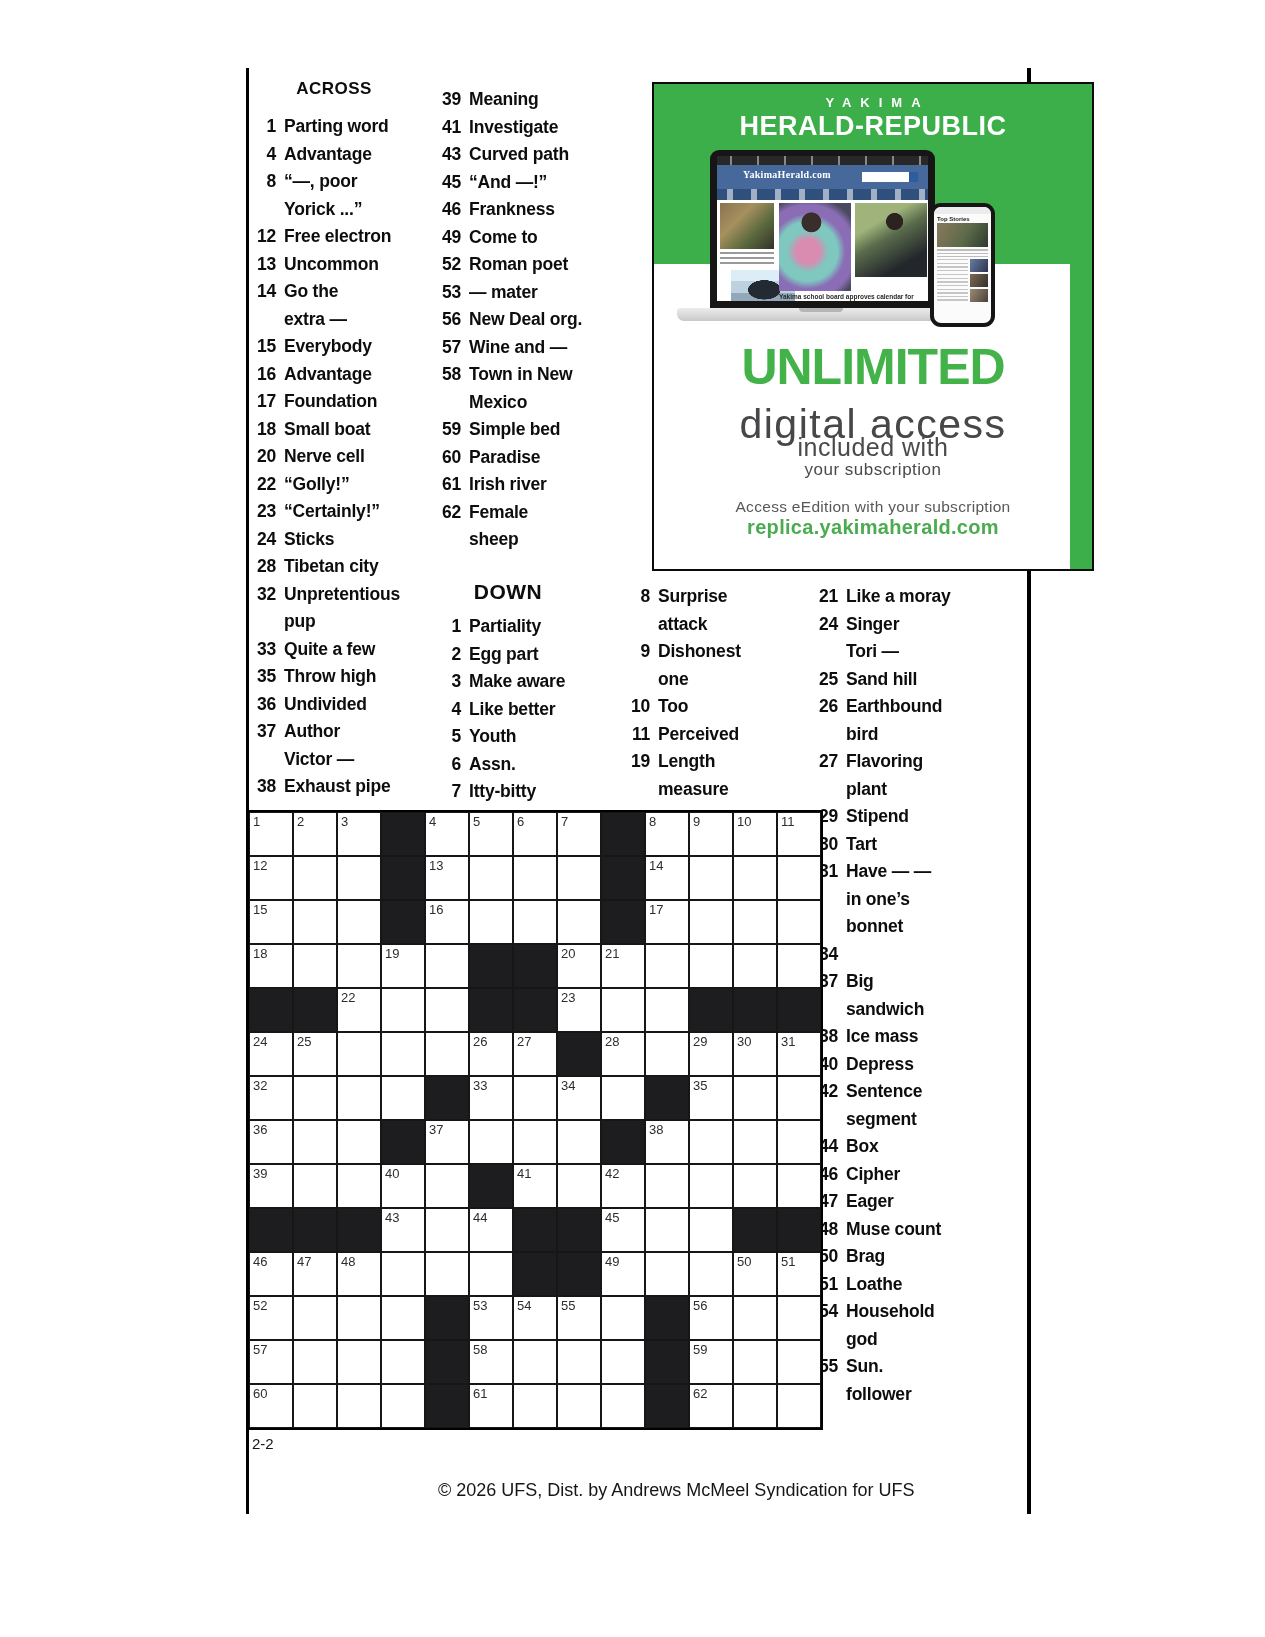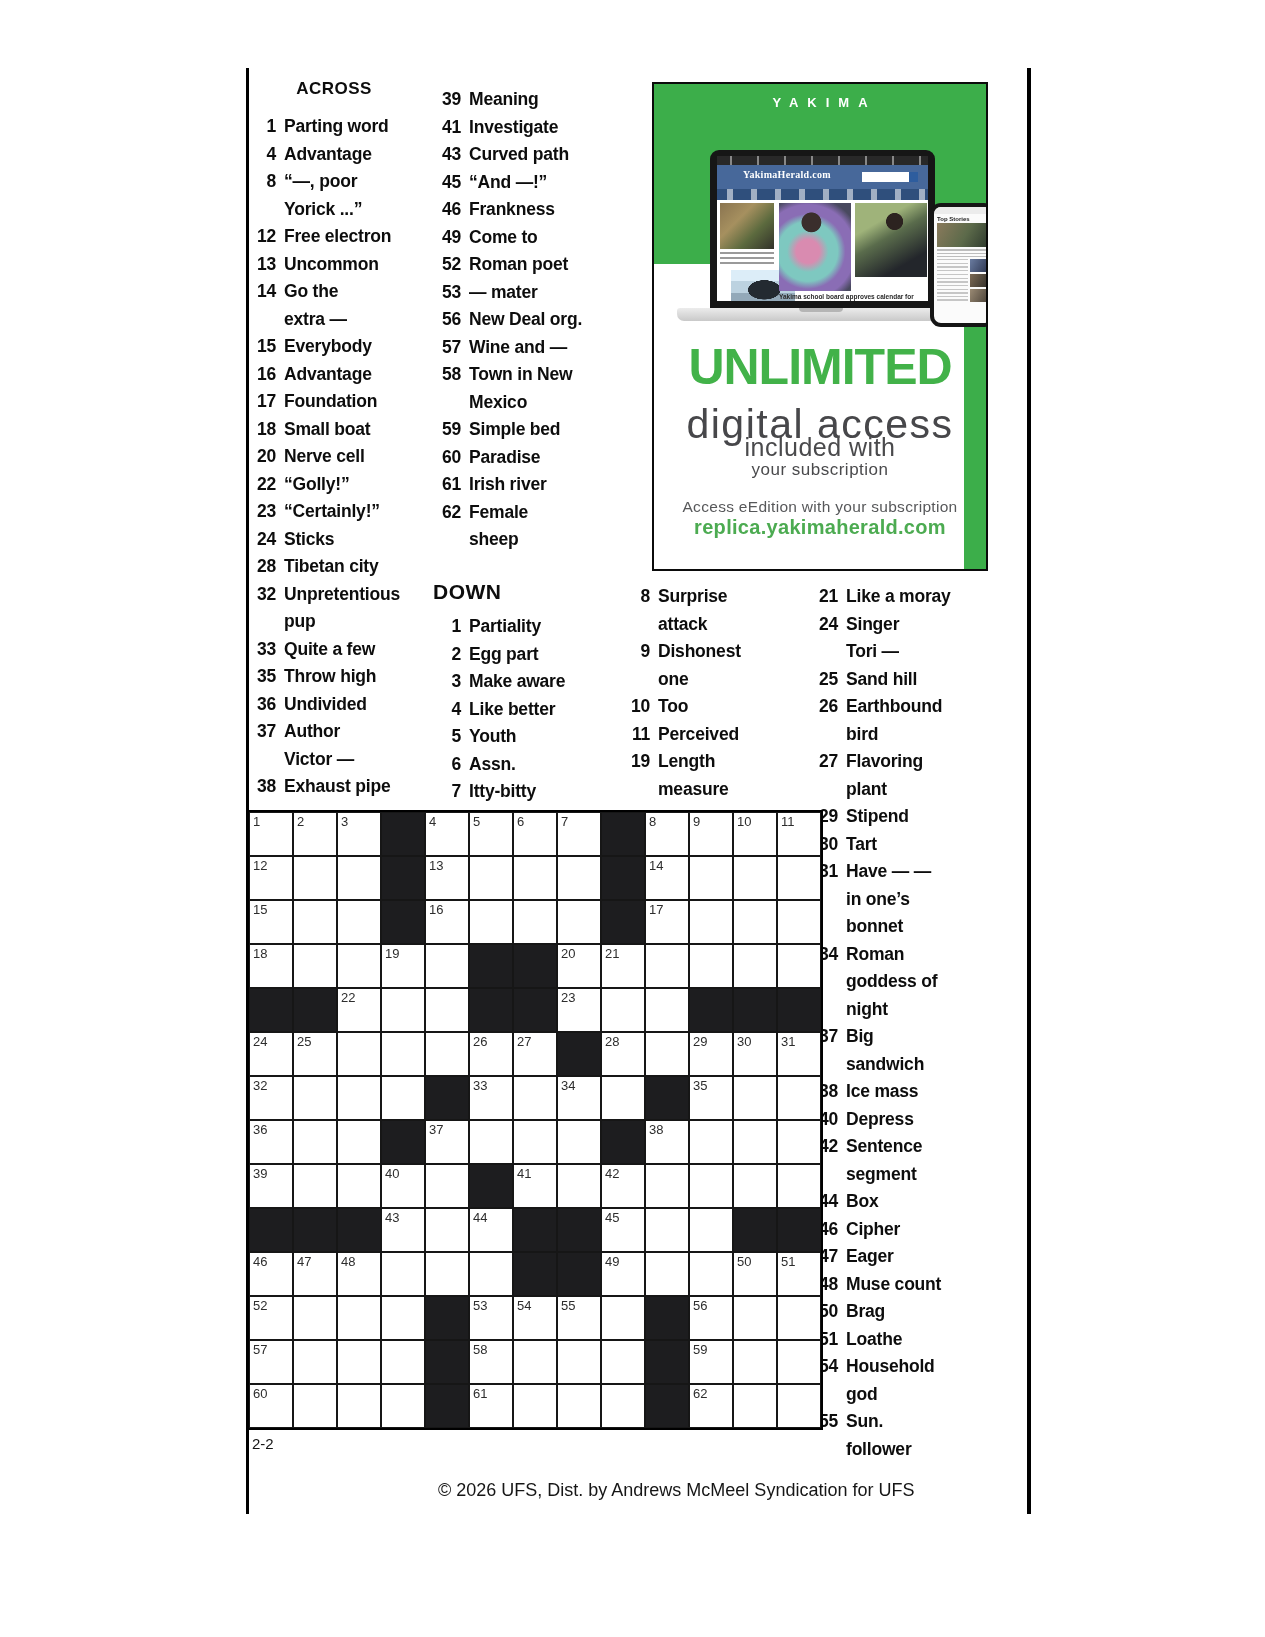--- a/index.html
+++ b/index.html
@@ -15,27 +15,27 @@
   
   .col-header {
     position:absolute; font-weight:bold; font-size:17px; letter-spacing:.5px;
     text-align:center; color:#0d0d0d;
   }
   .clue-col { position:absolute; font-weight:bold; font-size:17.5px; line-height:27.5px; letter-spacing:-.2px; color:#0d0d0d; }
   .clue { display:grid; grid-template-columns:28px 1fr; column-gap:8px; }
   .clue .num { text-align:right; }
   .clue .txt { white-space:pre-line; }
   .down-header-inline {
-    font-weight:bold; font-size:21px; letter-spacing:.5px; text-align:left;
+    font-weight:bold; font-size:21px; letter-spacing:.5px; text-align:center;
     margin-top:24px; margin-bottom:8px; width:150px;
   }
 
   
   .ad {
-    position:absolute; left:652px; top:82px; width:336px; height:489px;
+    position:absolute; left:652px; top:82px; width:442px; height:489px;
     border:2px solid #0b0b0b; background:#fff; box-sizing:border-box; overflow:hidden;
   }
   .ad-green-band { position:absolute; left:0; top:0; right:0; height:180px; background:#3cae4a; }
   .ad-green-strip { position:absolute; right:0; top:0; bottom:0; width:22px; background:#3cae4a; }
   .ad-brand-top { position:absolute; left:0; top:11px; width:100%; text-align:center;
     color:#fff; font-weight:bold; font-size:13px; letter-spacing:9px; text-indent:9px; }
   .ad-brand-name { position:absolute; left:0; top:27px; width:100%; text-align:center;
     color:#fff; font-weight:bold; font-size:27px; letter-spacing:.5px; }
 
   
@@ -370,23 +370,20 @@
       <span class="txt">Tart</span>
     </div>
     <div class="clue">
       <span class="num">31</span>
       <span class="txt">Have — —
 in one’s
 bonnet</span>
     </div>
     <div class="clue">
       <span class="num">34</span>
-      <span class="txt">Roman
-goddess of
-night</span>
     </div>
     <div class="clue">
       <span class="num">37</span>
       <span class="txt">Big
 sandwich</span>
     </div>
     <div class="clue">
       <span class="num">38</span>
       <span class="txt">Ice mass</span>
     </div>
@@ -432,20 +429,21 @@
       <span class="num">55</span>
       <span class="txt">Sun.
 follower</span>
     </div>
   </div>
 
 <div class="ad">
   <div class="ad-green-band"></div>
   <div class="ad-green-strip"></div>
   <div class="ad-brand-top">YAKIMA</div>
+  <div class="ad-brand-name">HERALD-REPUBLIC</div>
 
   <div class="laptop-screen">
     <div class="site">
       <div class="site-bookmarks"></div>
       <div class="site-masthead">
         <span class="site-logo">YakimaHerald.com</span>
         <span class="site-search">
           <span class="site-search-btn"></span>
         </span>
       </div>

